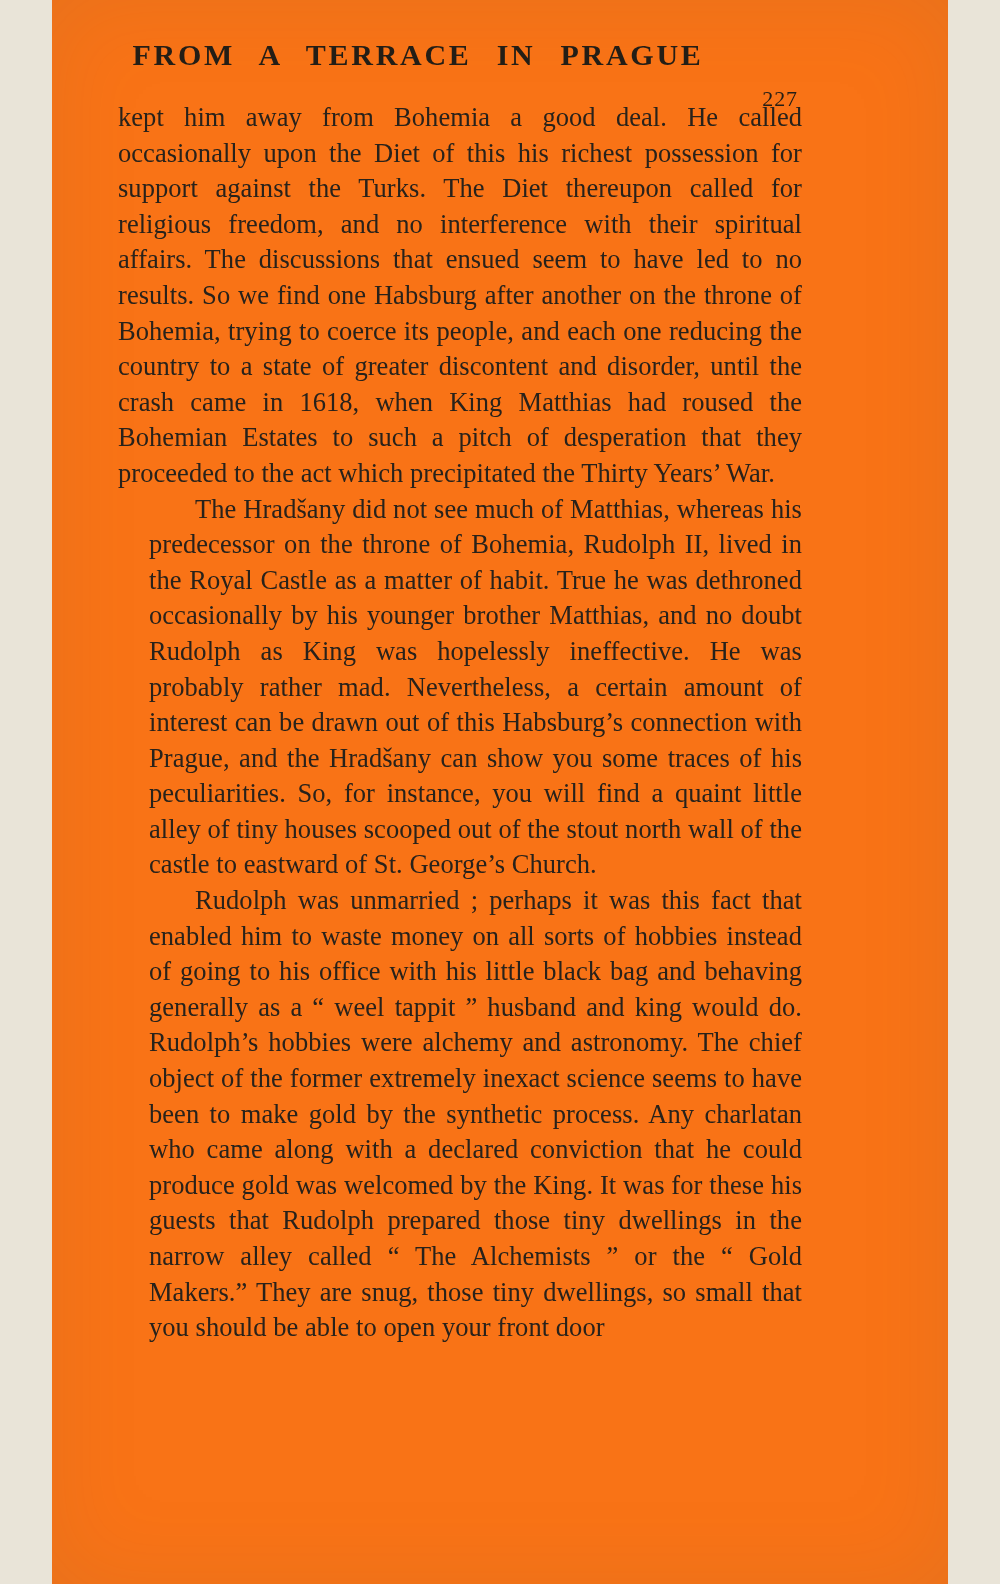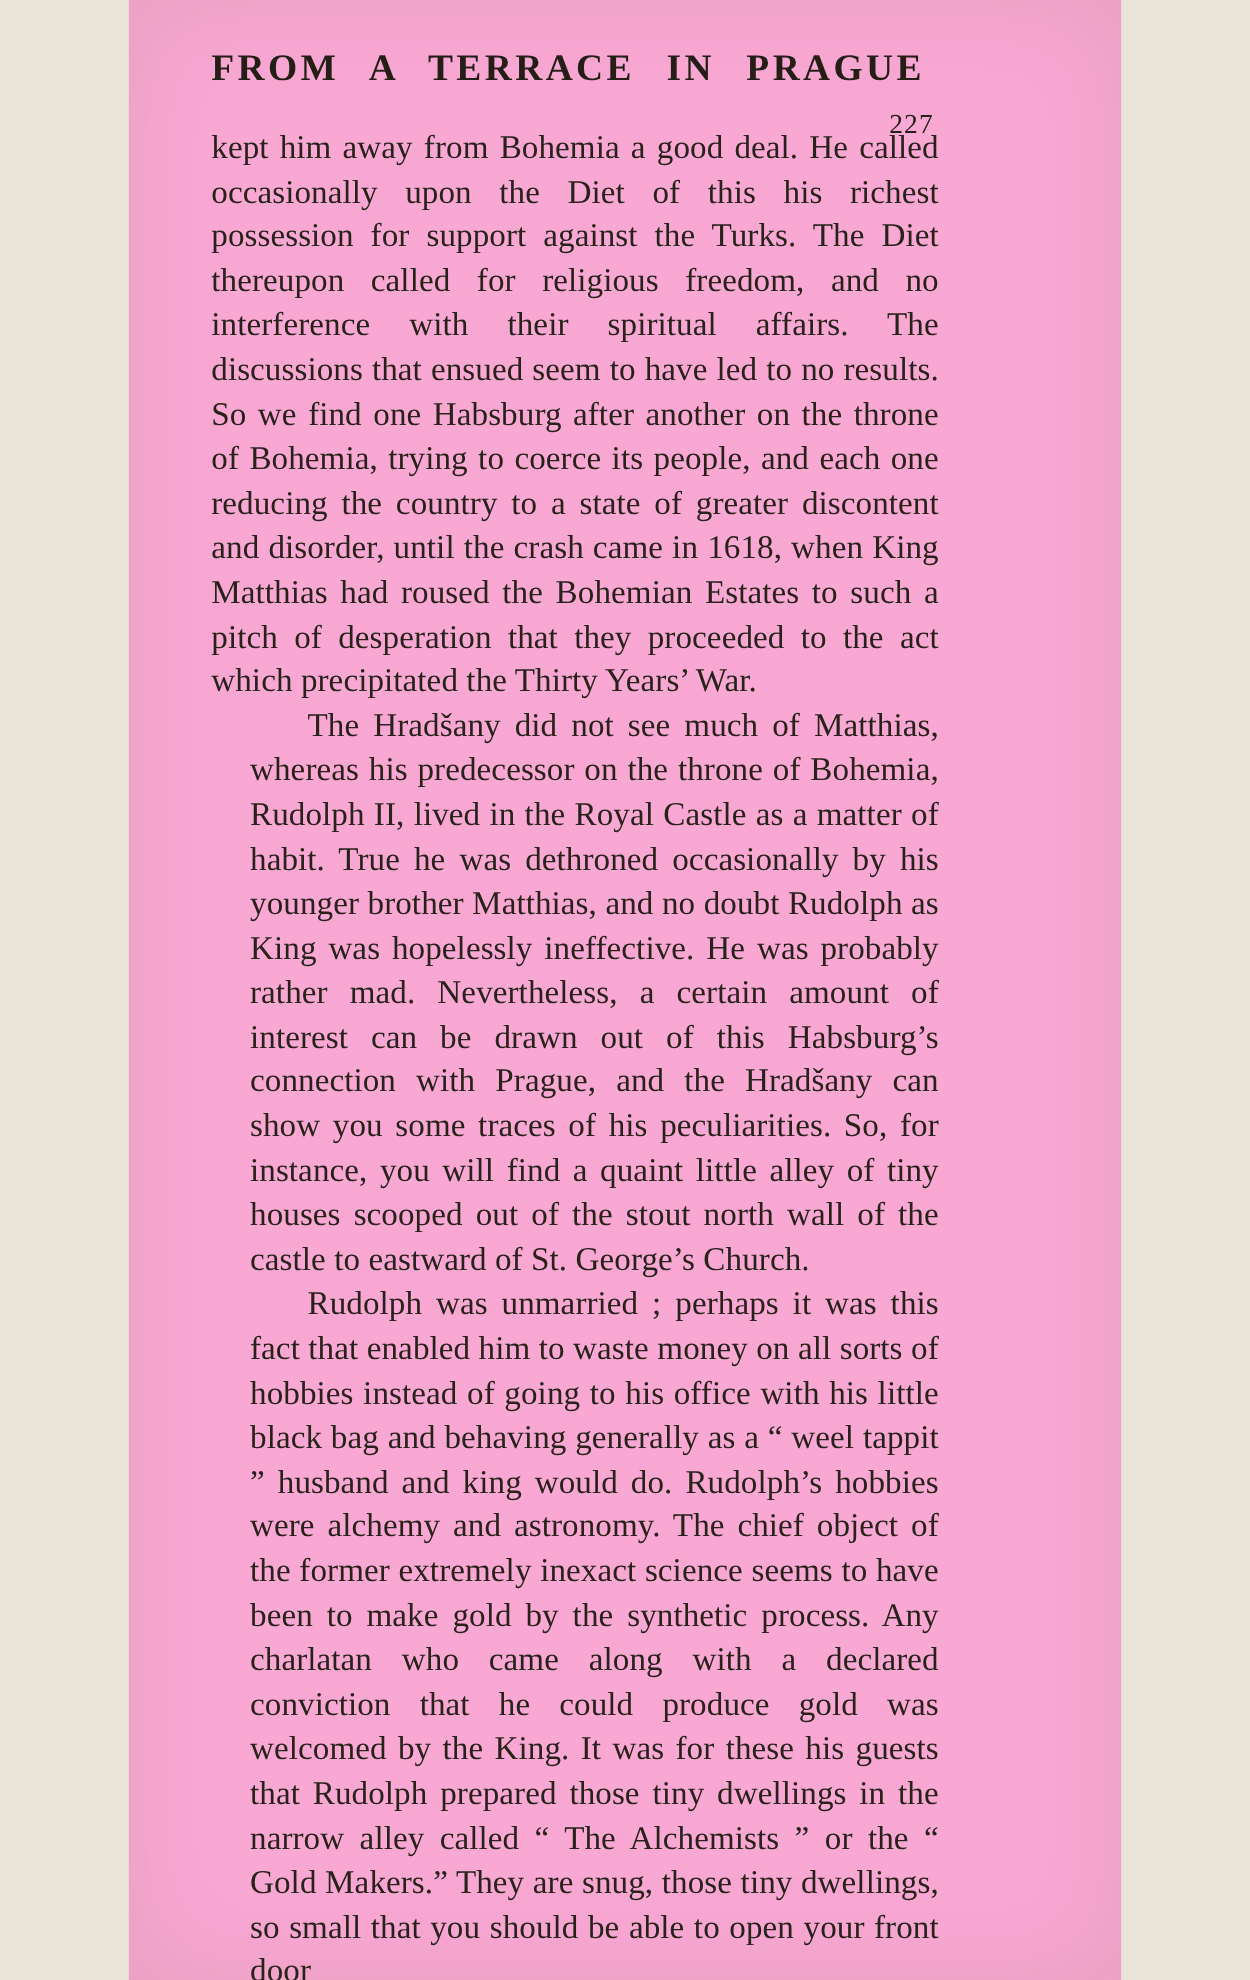--- a/index.html
+++ b/index.html
@@ -2,24 +2,24 @@
 <html><head>
 <meta charset="utf-8">
 <style>
   html, body {
     margin: 0;
     padding: 0;
     background: #e9e4d8;
   }
   .page {
     position: relative;
-    width: 794px;
+    width: 896px;
     height: 1584px;
     margin: 0 auto;
-    background: #f9a8d4;
+    background: #f97316;
     box-sizing: border-box;
     padding: 38px 146px 0 66px;
     box-shadow: inset 0 0 90px rgba(130, 108, 72, 0.14);
     font-family: "Liberation Serif", "DejaVu Serif", serif;
     color: #28221b;
     overflow: hidden;
   }
   .page-header {
     position: relative;
     height: 46px;

